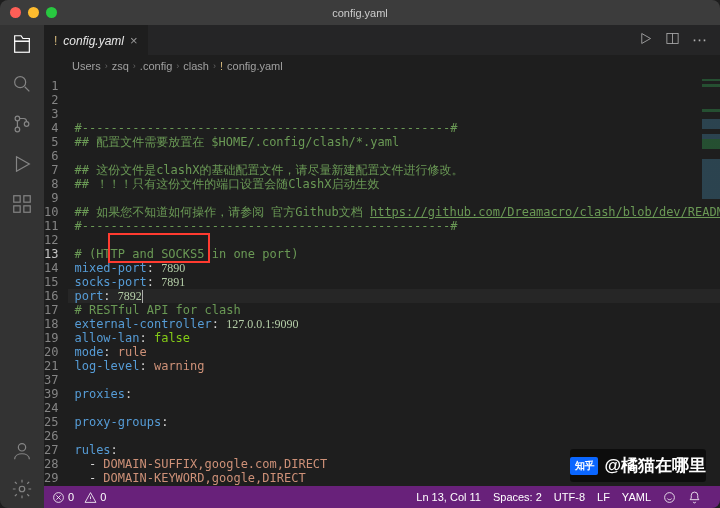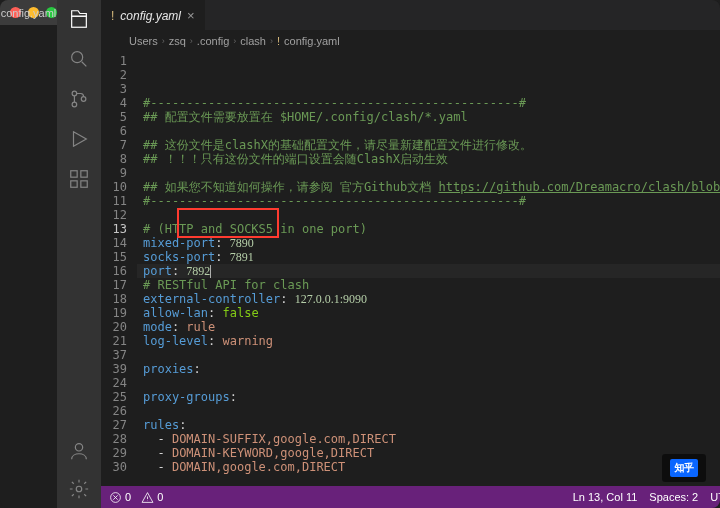--- a/index.html
+++ b/index.html
@@ -1,19 +1,19 @@
 <!DOCTYPE html>
 <html><head>
 <meta charset="utf-8">
 <style>
   * { box-sizing: border-box; margin: 0; padding: 0; }
   html, body { width: 720px; height: 508px; overflow: hidden; font-family: -apple-system, "Segoe UI", sans-serif; }
   body { background: #1e1e1e; color: #cccccc; font-size: 12px; position: relative; }
 
-  .mac-window { width: 100%; height: 100%; border-radius: 8px; overflow: hidden; background: #1e1e1e; display: flex; flex-direction: row; }
+  .mac-window { width: 100%; height: 100%; border-radius: 8px; overflow: hidden; background: #1e1e1e; display: flex; flex-direction: column; }
 
   .titlebar { height: 25px; background: #3c3c3c; display: flex; align-items: center; position: relative; }
   .traffic { display: flex; gap: 7px; padding-left: 10px; }
   .dot { width: 11px; height: 11px; border-radius: 50%; }
   .dot.r { background: #ff5f57; } .dot.y { background: #febc2e; } .dot.g { background: #28c840; }
   .title-center { position: absolute; left: 0; right: 0; text-align: center; font-size: 11px; color: #cccccc; }
 
   .main-row { flex: 1; display: flex; min-height: 0; }
 
   .activitybar { width: 44px; background: #333333; display: flex; flex-direction: column; align-items: center; padding-top: 8px; gap: 18px; }
@@ -60,21 +60,21 @@
                     #3a5 30px 33px, transparent 33px 40px, #48a 40px 50px, transparent 50px 55px,
                     #48a 55px 60px, #3a5 60px 70px, transparent 70px 80px, #48a 80px 120px);
     opacity: .35; }
 
   .statusbar { height: 22px; background: #68217a; color: #fff; display: flex; align-items: center; font-size: 11px; }
   .sb-left { display: flex; align-items: center; gap: 10px; padding-left: 8px; }
   .sb-right { margin-left: auto; display: flex; align-items: center; gap: 12px; padding-right: 19px; }
   .sb-item { display: flex; align-items: center; gap: 3px; }
   .sb-item svg { width: 13px; height: 13px; stroke: currentColor; fill: none; stroke-width: 1.5; }
 
-  .watermark { position: absolute; right: 14px; bottom: 26px; background: rgba(0,0,0,0.55); color: #fff; padding: 5px 8px; font-size: 17px; border-radius: 3px; display: flex; align-items: center; gap: 6px; font-weight: 600; }
+  .watermark { position: absolute; right: 14px; bottom: 26px; background: rgba(0,0,0,0.55); color: #fff; padding: 5px 0; font-size: 17px; border-radius: 3px; display: flex; align-items: center; gap: 6px; font-weight: 600; }
   .zhihu-logo { background: #0a66ff; color: #fff; width: 28px; height: 18px; border-radius: 2px; display: flex; align-items: center; justify-content: center; font-size: 10px; font-weight: bold; letter-spacing: -0.5px; }
 </style>
 </head>
 <body>
 
 <div class="mac-window">
   <div class="titlebar">
     <div class="traffic">
       <div class="dot r"></div>
       <div class="dot y"></div>
@@ -242,13 +242,14 @@
               </svg>
             </span>
         </div>
       </div>
     </div>
   </div>
 </div>
 
 <div class="watermark">
   <span class="zhihu-logo">知乎</span>
+  <span>@橘猫在哪里</span>
 </div>
 
 </body></html>

